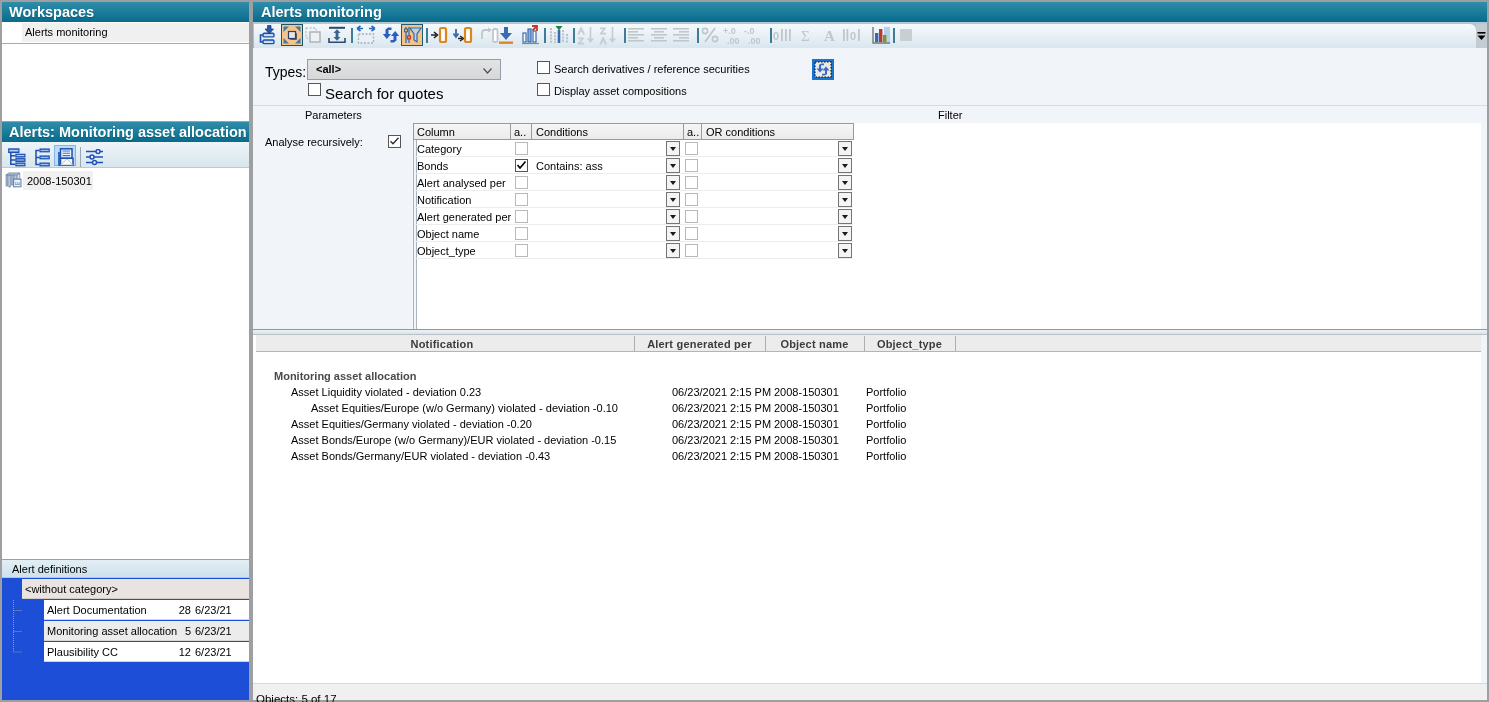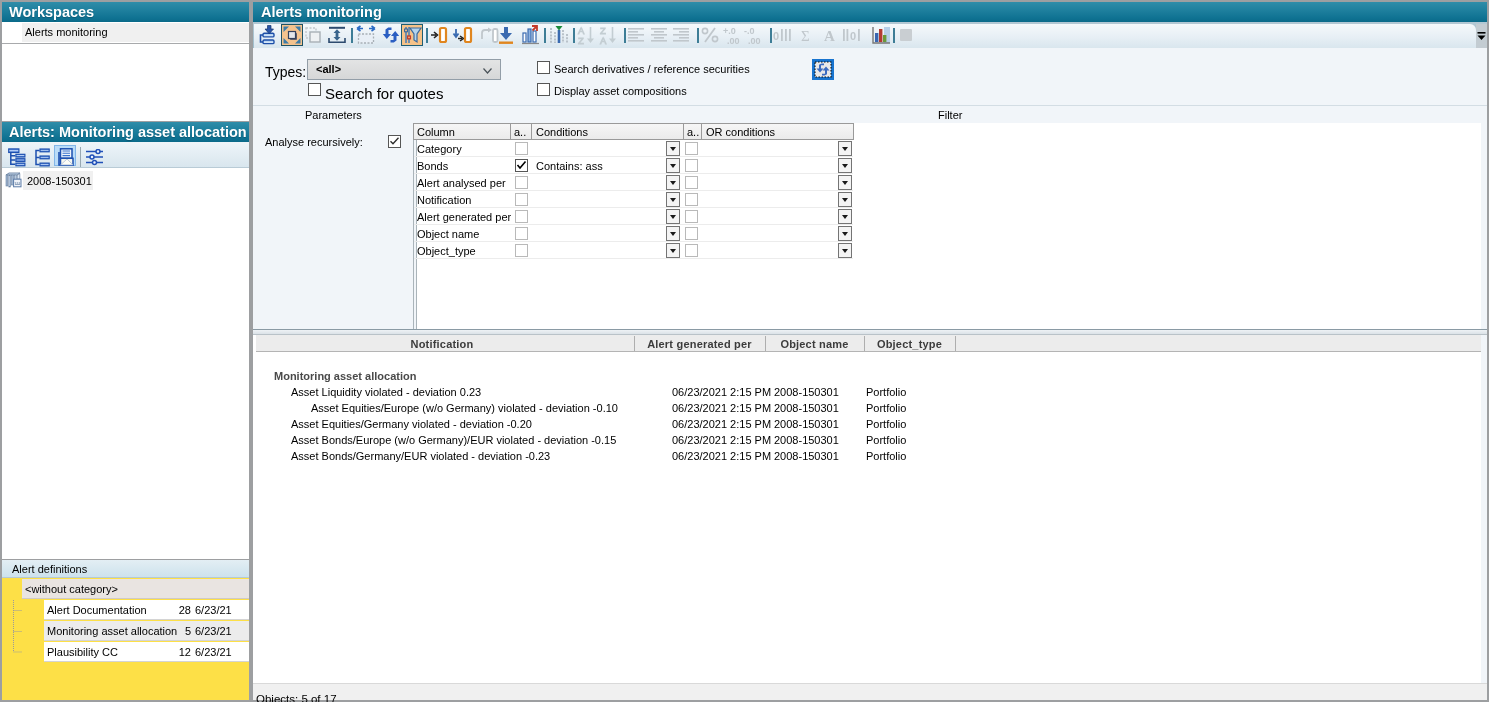--- a/index.html
+++ b/index.html
@@ -74,21 +74,21 @@
       <rect x="9.4" y="4" width="1.8" height="8" fill="#c3d5ea" stroke="#68809f" stroke-width="0.6"></rect>
       <path d="M12.2 4 L14.8 2.5 L14.8 8 L12.2 8 Z" fill="#dde8f4" stroke="#68809f" stroke-width="0.7"></path>
       <rect x="8.6" y="8.2" width="7.4" height="7.6" fill="#eef2f8" stroke="#5c7ca8" stroke-width="1"></rect>
       <path d="M10 11 L11 13 M12 11 L13 13 M14 11 L15 13 M10 13.5 L15 13.5" stroke="#7890ae" stroke-width="0.8"></path>
     </svg>
     <div class="abs" style="left:21px; top:3px; width:70px; height:19px; background:#f0f0f0;"></div>
     <div class="abs" style="left:25px; top:7px; font-size:11px;">2008-150301</div>
   </div>
 
   <div class="abs" style="left:0; top:557px; width:247px; height:1px; background:#9d9fa1;"></div>
-  <div class="abs" style="left:0; top:558px; width:247px; height:140px; background:#fde047;">
+  <div class="abs" style="left:0; top:558px; width:247px; height:140px; background:#1d4ed8;">
     <div class="abs" style="left:0; top:0; width:247px; height:18px; background:linear-gradient(#e3eef4,#cde2ec); border-bottom:1px solid #b5c9d4; line-height:18px; padding-left:10px;">Alert definitions</div>
 
     <div class="abs" style="left:20px; top:19px; width:227px; height:20px; background:#e9e4e1; border-bottom:1px solid #cfcac6;"></div>
     <div class="abs" style="left:23px; top:23px; font-size:11px;">&lt;without category&gt;</div>
 
     <div class="abs" style="left:42px; top:40px; width:205px; height:20px; background:#fff; border-bottom:1px solid #d4d4d4;"></div>
     <div class="abs" style="left:45px; top:44px; font-size:11px;">Alert Documentation</div>
     <div class="abs" style="left:161px; top:44px; width:28px; text-align:right; font-size:11px;">28</div>
     <div class="abs" style="left:193px; top:44px; font-size:11px;">6/23/21</div>
 
@@ -405,21 +405,21 @@
     <div class="abs" style="left:521px; top:67px;">2008-150301</div>
     <div class="abs" style="left:613px; top:67px;">Portfolio</div>
     <div class="abs" style="left:38px; top:83px;">Asset Equities/Germany violated - deviation -0.20</div>
     <div class="abs" style="left:419px; top:83px;">06/23/2021 2:15 PM</div>
     <div class="abs" style="left:521px; top:83px;">2008-150301</div>
     <div class="abs" style="left:613px; top:83px;">Portfolio</div>
     <div class="abs" style="left:38px; top:99px;">Asset Bonds/Europe (w/o Germany)/EUR violated - deviation -0.15</div>
     <div class="abs" style="left:419px; top:99px;">06/23/2021 2:15 PM</div>
     <div class="abs" style="left:521px; top:99px;">2008-150301</div>
     <div class="abs" style="left:613px; top:99px;">Portfolio</div>
-    <div class="abs" style="left:38px; top:115px;">Asset Bonds/Germany/EUR violated - deviation -0.23</div>
+    <div class="abs" style="left:38px; top:115px;">Asset Bonds/Germany/EUR violated - deviation -0.43</div>
     <div class="abs" style="left:419px; top:115px;">06/23/2021 2:15 PM</div>
     <div class="abs" style="left:521px; top:115px;">2008-150301</div>
     <div class="abs" style="left:613px; top:115px;">Portfolio</div>
   </div>
 
   <div class="abs" style="left:0; top:681px; width:1234px; height:17px; background:#f0f0f0; border-top:1px solid #d9d9d9;">
     <div class="abs" style="left:3px; top:9px; font-weight:normal; font-size:11.5px;">Objects: 5 of 17</div>
   </div>
 </div>
 

